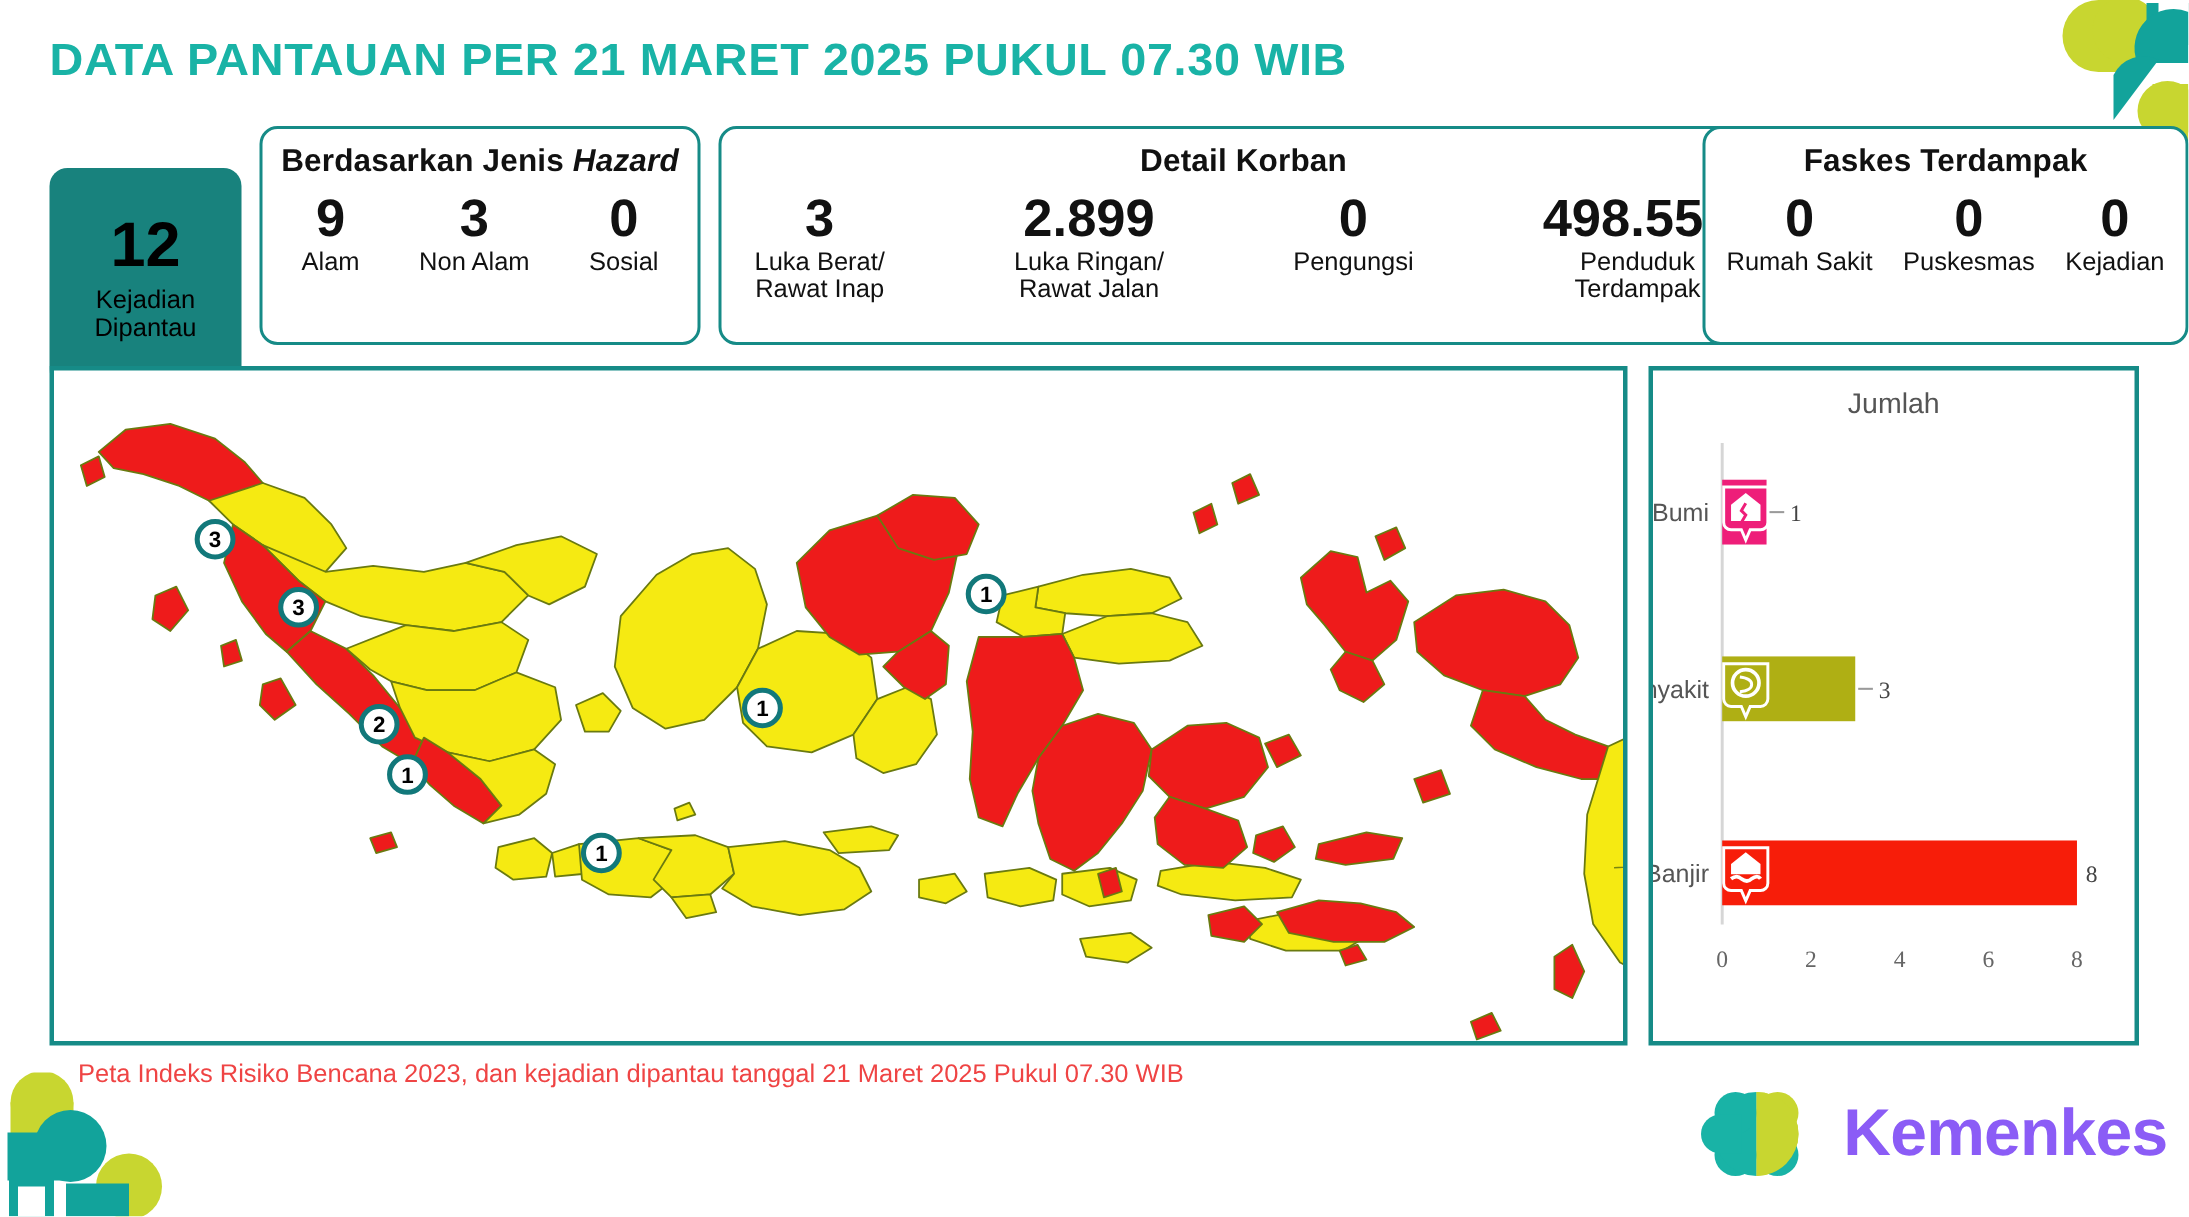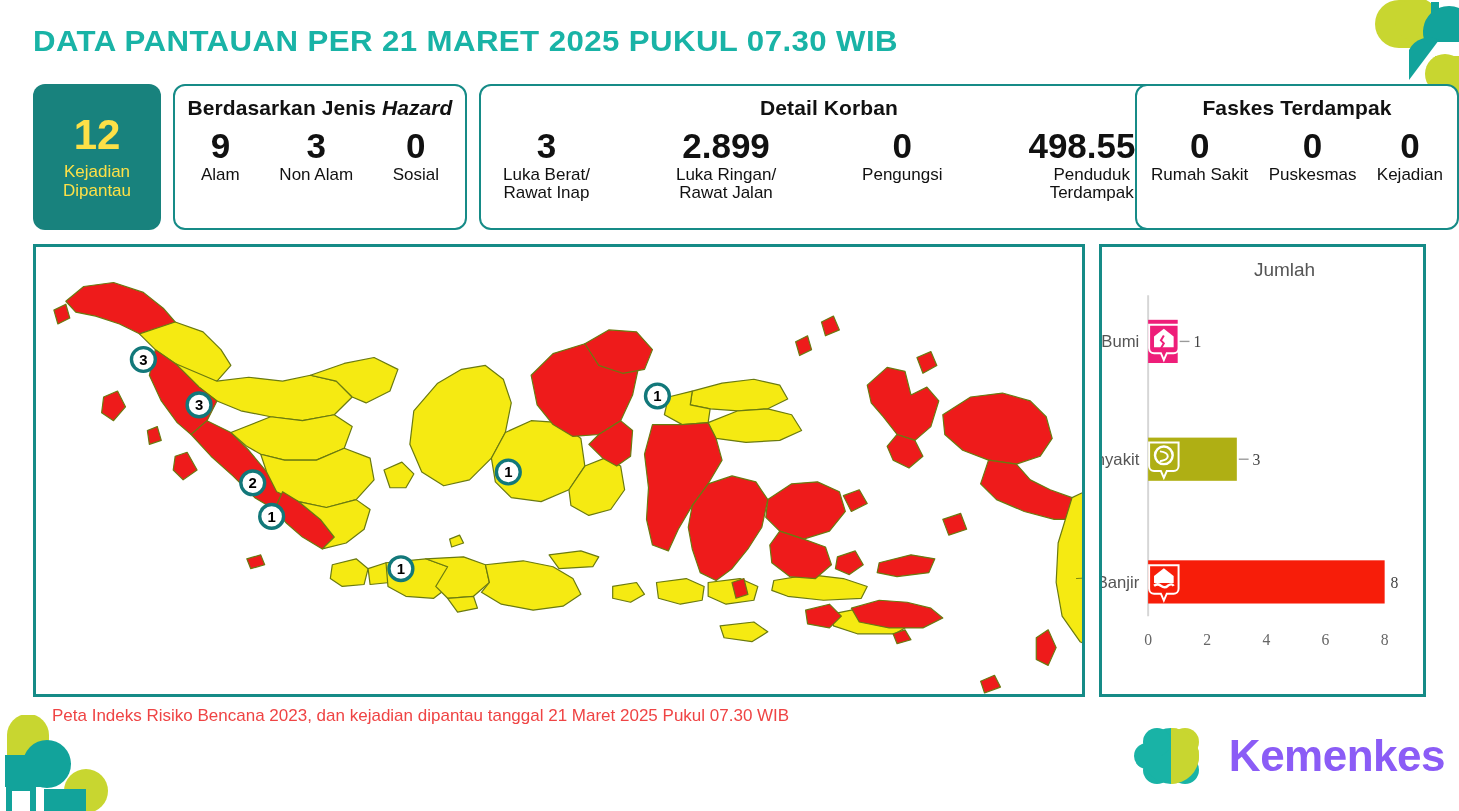--- a/index.html
+++ b/index.html
@@ -22,21 +22,22 @@
 
   
   #kpi-row{position:absolute;left:33px;top:84px;height:146px;}
   .card{
     position:absolute;top:0;height:146px;box-sizing:border-box;
     border:2.5px solid #168b87;border-radius:12px;background:#fff;
   }
   #card-kejadian{
     left:0;width:128px;background:#18827d;border:none;border-radius:12px;
     display:flex;flex-direction:column;align-items:center;justify-content:center;
-    color:#fde047;
+    color:#000000;
+    margin-top:28px;
   }
   #kejadian-count{font-size:42px;font-weight:bold;line-height:1;margin-bottom:6px;}
   #kejadian-label{font-size:17px;line-height:1.12;text-align:center;font-weight:400;}
 
   #card-hazard{left:140px;width:294px;}
   #card-korban{left:446px;width:700px;}
   #card-faskes{left:1102px;width:324px;}
 
   .card-title{
     text-align:center;font-size:21px;font-weight:bold;color:#111;
@@ -63,21 +64,21 @@
   .marker-num{font-size:15px;font-weight:bold;fill:#000;
               font-family:"Liberation Sans",sans-serif;}
 
   
   #chart-panel{
     position:absolute;left:1099px;top:244px;width:327px;height:453px;
     box-sizing:border-box;border:3px solid #168b87;background:#fff;
   }
   #chart-title{
     position:absolute;top:12px;left:0;width:100%;text-align:center;
-    font-size:19px;color:#555;font-weight:400;padding-left:22px;
+    font-size:19px;color:#555;font-weight:400;
   }
   #chart-svg{position:absolute;left:0;top:0;width:100%;height:100%;}
   .bar-cat{font-size:17px;fill:#555;font-family:"Liberation Sans",sans-serif;text-anchor:end;}
   .bar-val{font-size:16px;fill:#444;font-family:"Liberation Serif",serif;}
   .tick-lab{font-size:16px;fill:#666;font-family:"Liberation Serif",serif;text-anchor:middle;}
 
   
   #footer-note{
     position:absolute;left:52px;top:706px;font-size:17px;color:#ef4444;white-space:nowrap;
   }

